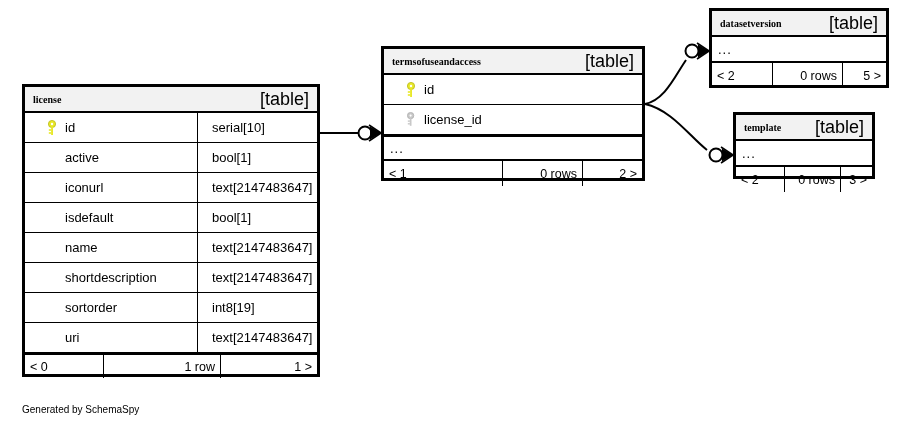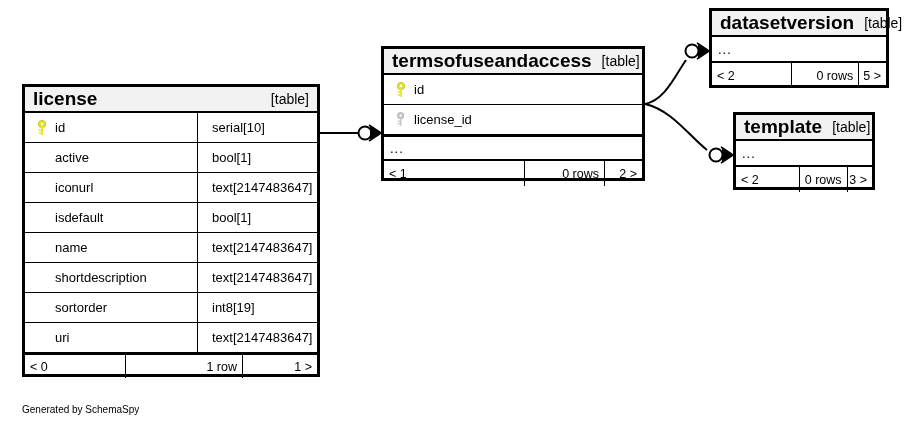--- a/index.html
+++ b/index.html
@@ -46,44 +46,45 @@
     border-bottom: 2px solid #000000;
     display: flex;
     align-items: center;
     justify-content: space-between;
     padding: 0 8px;
     height: 26px;
     white-space: nowrap;
   }
   .tbl-name {
     font-weight: bold;
-    font-size: 19px;
+    font-size: 10px;
+    font-family: Liberation Serif, serif;
   }
   .tbl-kind {
-    font-size: 14px;
+    font-size: 18px;
     color: #000000;
     padding-left: 10px;
   }
 
   .tbl-row {
     box-sizing: border-box;
     display: flex;
     align-items: stretch;
     height: 30px;
     border-bottom: 1.5px solid #000000;
   }
   .tbl-row:last-of-type {
     border-bottom: none;
   }
 
   .cell-name {
     box-sizing: border-box;
     display: flex;
     align-items: center;
-    padding-left: 8px;
+    padding-left: 18px;
     flex: none;
     white-space: nowrap;
     overflow: hidden;
   }
   .cell-type {
     box-sizing: border-box;
     display: flex;
     align-items: center;
     padding-left: 14px;
     border-left: 1.5px solid #000000;
@@ -134,21 +135,20 @@
     padding: 0 5px;
     overflow: hidden;
     white-space: nowrap;
   }
   .foot-prev {
     justify-content: flex-start;
   }
   .foot-mid {
     justify-content: flex-end;
     border-left: 1.5px solid #000000;
-    margin-left: 22px;
   }
   .foot-next {
     justify-content: flex-end;
     border-left: 1.5px solid #000000;
   }
 
   
   #tbl-license {
     left: 22px;
     top: 84px;
@@ -181,21 +181,21 @@
   }
   #tbl-datasetversion .tbl-footer .foot-prev { width: 60px; }
   #tbl-datasetversion .tbl-footer .foot-mid { width: 70px; }
   #tbl-datasetversion .tbl-footer .foot-next { flex: 1 1 auto; }
 
   
   #tbl-template {
     left: 733px;
     top: 112px;
     width: 142px;
-    height: 78px;
+    height: 67px;
   }
   #tbl-template .tbl-footer .foot-prev { width: 48px; }
   #tbl-template .tbl-footer .foot-mid { width: 56px; }
   #tbl-template .tbl-footer .foot-next { flex: 1 1 auto; }
 
   
   .caption {
     position: absolute;
     left: 22px;
     top: 404px;

